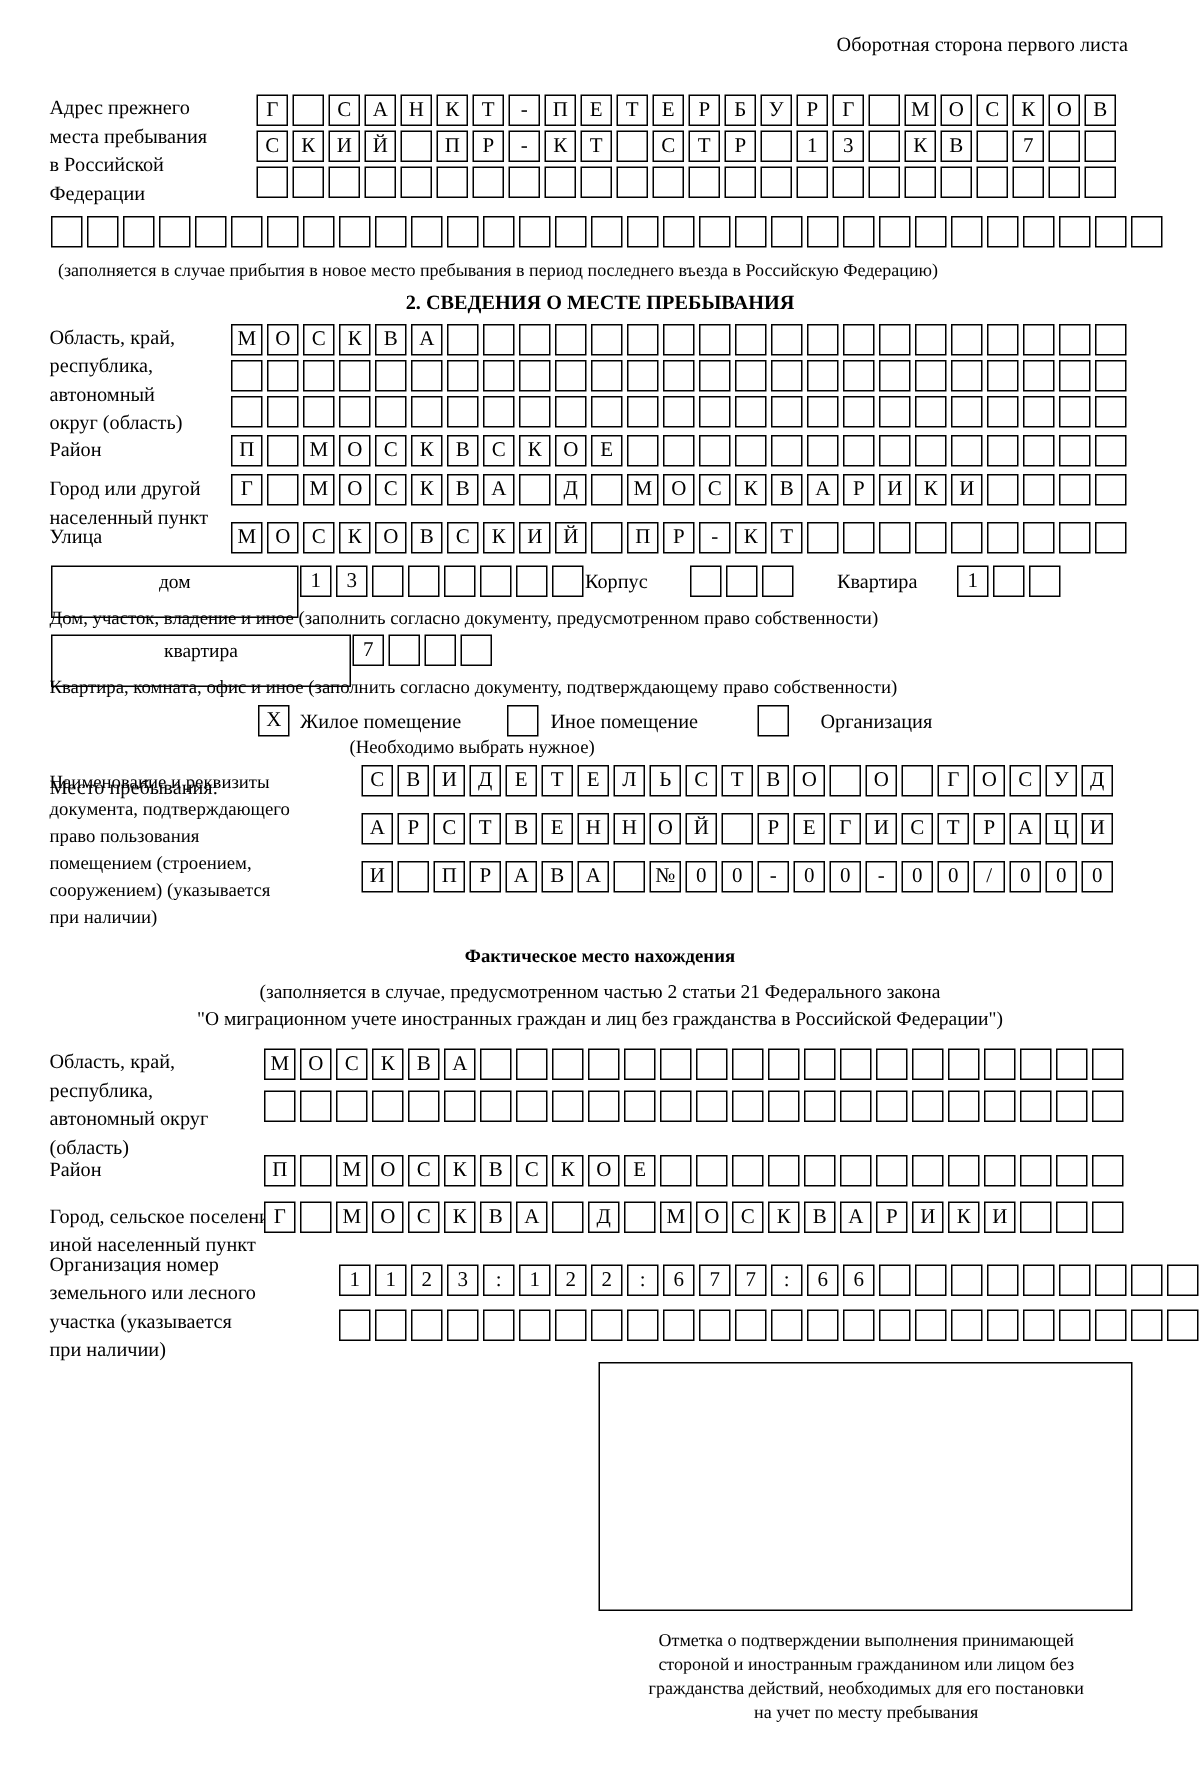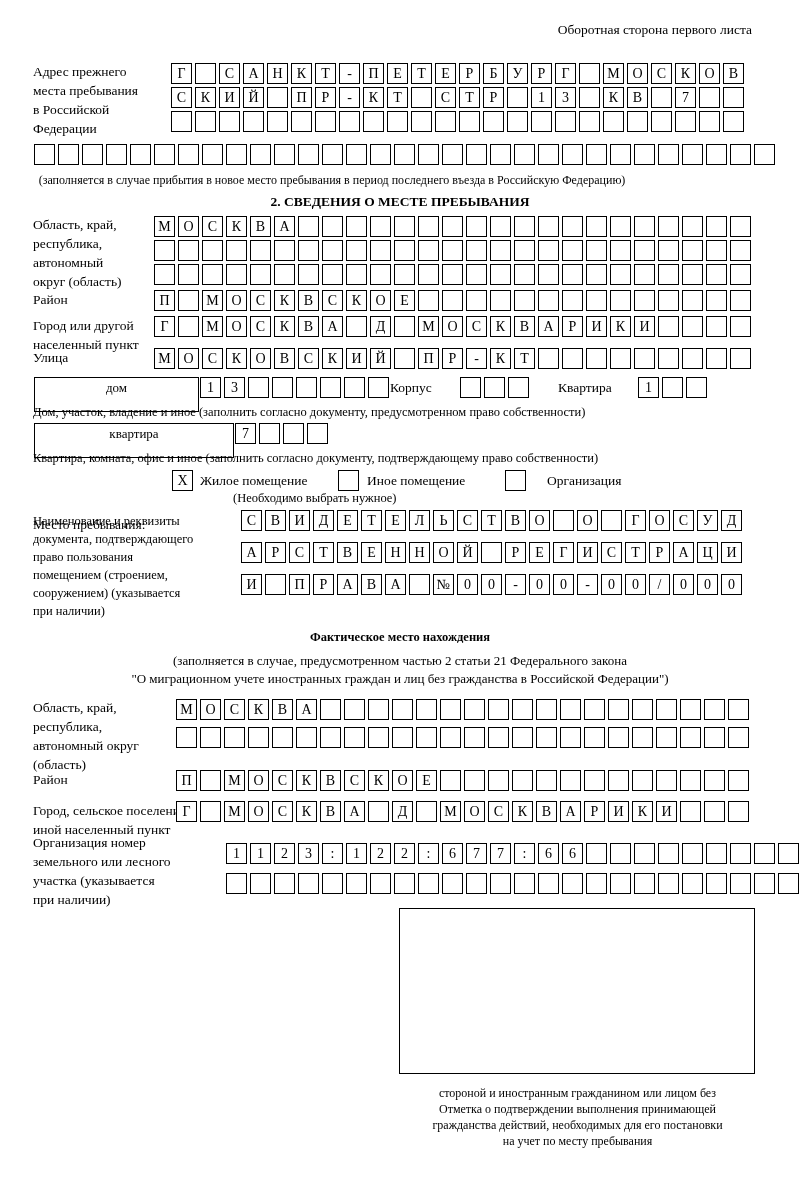--- a/index.html
+++ b/index.html
@@ -724,19 +724,19 @@
     <div class="cell"></div>
     <div class="cell"></div>
     <div class="cell"></div>
     <div class="cell"></div>
     <div class="cell"></div>
   </div>
 
   <div class="abs big-box" style="left:399px; top:908px; width:356px; height:166px;"></div>
 
   <div class="abs footnote" style="left:380px; top:1085px; width:395px;">
+    <span class="note-line">Отметка о подтверждении выполнения принимающей</span>
     <span class="note-line">стороной и иностранным гражданином или лицом без</span>
-    <span class="note-line">Отметка о подтверждении выполнения принимающей</span>
     <span class="note-line">гражданства действий, необходимых для его постановки</span>
     <span class="note-line">на учет по месту пребывания</span>
   </div>
 
 </div>
 
 </body></html>

